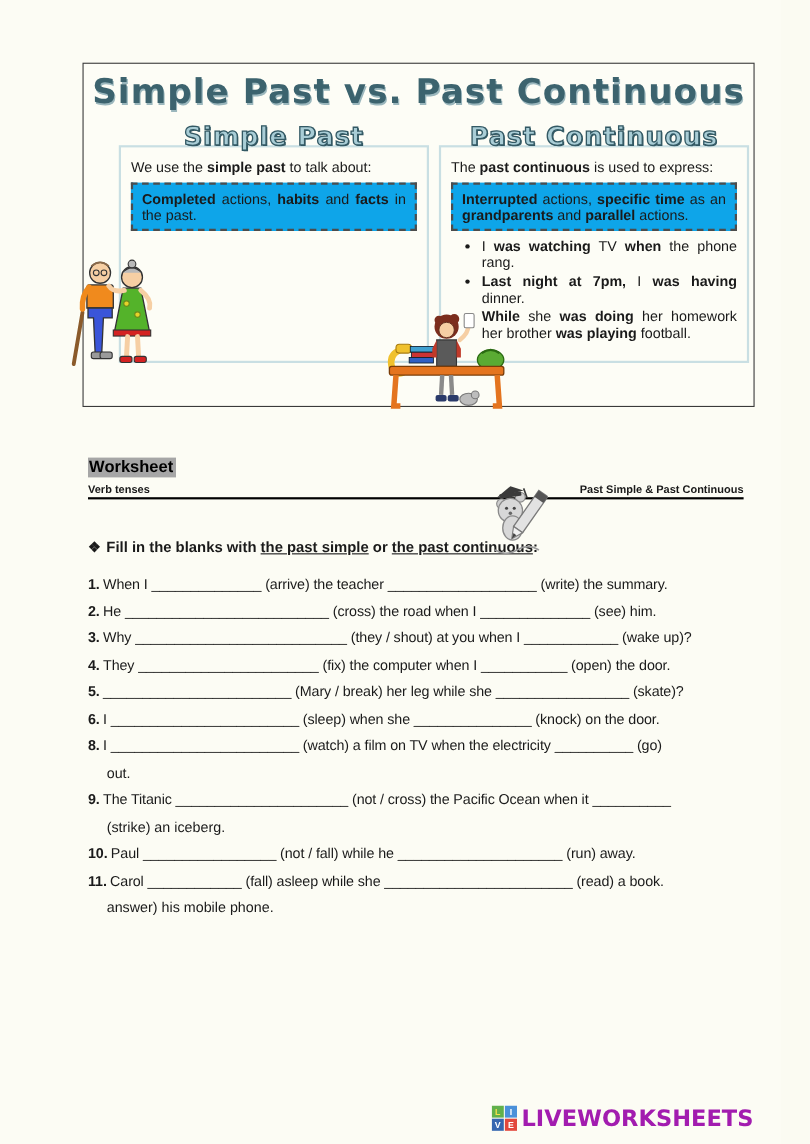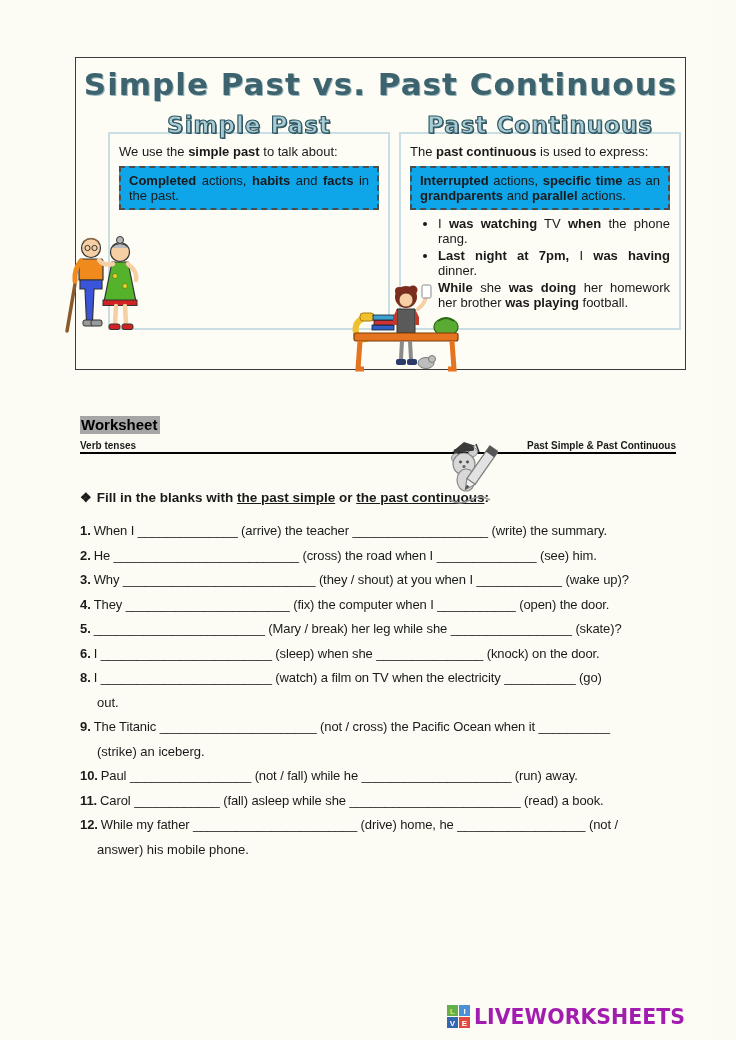--- a/index.html
+++ b/index.html
@@ -238,21 +238,20 @@
       <div class="q-row"><span class="q-num">3.</span><span class="q-text">Why ___________________________ (they / shout) at you when I ____________ (wake up)?</span></div>
       <div class="q-row"><span class="q-num">4.</span><span class="q-text">They _______________________ (fix) the computer when I ___________ (open) the door.</span></div>
       <div class="q-row"><span class="q-num">5.</span><span class="q-text">________________________ (Mary / break) her leg while she _________________ (skate)?</span></div>
       <div class="q-row"><span class="q-num">6.</span><span class="q-text">I ________________________ (sleep) when she _______________ (knock) on the door.</span></div>
       <div class="q-row"><span class="q-num">8.</span><span class="q-text">I ________________________ (watch) a film on TV when the electricity __________ (go)</span></div>
       <div class="q-cont">out.</div>
       <div class="q-row"><span class="q-num">9.</span><span class="q-text">The Titanic ______________________ (not / cross) the Pacific Ocean when it __________</span></div>
       <div class="q-cont">(strike) an iceberg.</div>
       <div class="q-row"><span class="q-num">10.</span><span class="q-text">Paul _________________ (not / fall) while he _____________________ (run) away.</span></div>
       <div class="q-row"><span class="q-num">11.</span><span class="q-text">Carol ____________ (fall) asleep while she ________________________ (read) a book.</span></div>
-      <div class="q-row"><span class="q-num">12.</span><span class="q-text">While my father _______________________ (drive) home, he __________________ (not /</span></div>
       <div class="q-cont">answer) his mobile phone.</div>
     </div>
   </div>
 
   <svg class="mouse-img" viewBox="0 0 52 66">
     <circle cx="10" cy="18" r="4.5" fill="#cfcfcf" stroke="#8a8a8a" stroke-width="1"></circle>
     <circle cx="27" cy="12" r="4.5" fill="#cfcfcf" stroke="#8a8a8a" stroke-width="1"></circle>
     <circle cx="18" cy="24" r="11" fill="#d8d8d8" stroke="#8a8a8a" stroke-width="1.2"></circle>
     <circle cx="14.5" cy="22" r="1.4" fill="#444"></circle>
     <circle cx="21.5" cy="22" r="1.4" fill="#444"></circle>

